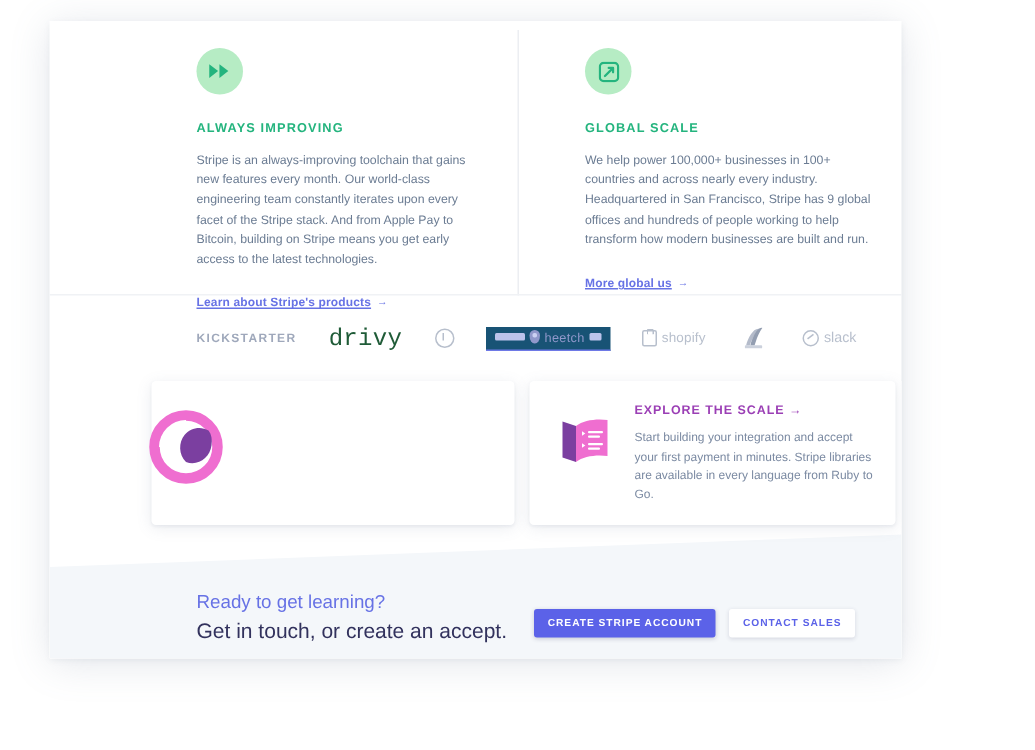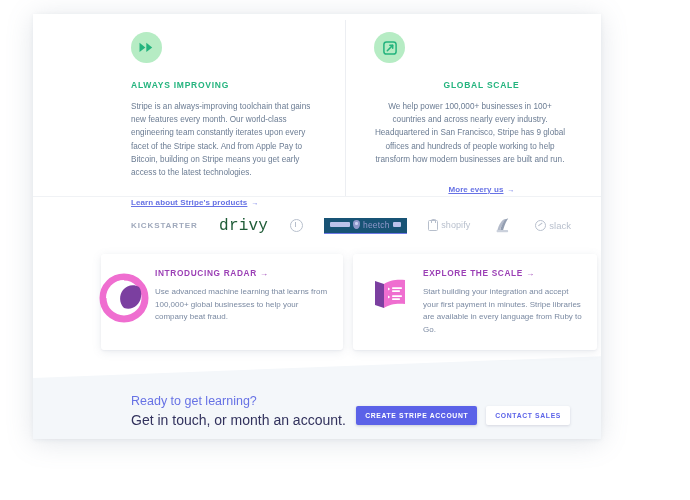--- a/index.html
+++ b/index.html
@@ -40,21 +40,21 @@
     width: 630px;
     height: 183px;
   }
 
   .feature-col {
     position: absolute;
     top: 18px;
     width: 215px;
   }
   .feature-col.left  { left: 98px; }
-  .feature-col.right { left: 341px; text-align: center; }
+  .feature-col.right { left: 357px; }
 
   .col-divider {
     position: absolute;
     left: 312px;
     top: 6px;
     width: 1px;
     height: 177px;
     background: #eceef2;
   }
 
@@ -373,21 +373,21 @@
       <div class="feature-col right">
         <div class="icon-circle">
           <svg width="14" height="14" viewBox="0 0 14 14" aria-hidden="true">
             <rect x="0.9" y="0.9" width="12.2" height="12.2" rx="2.6" fill="none" stroke="#24b47e" stroke-width="1.5"></rect>
             <path d="M4.3 9.7 L9.6 4.4" stroke="#24b47e" stroke-width="1.5" stroke-linecap="round"></path>
             <path d="M9.7 4.3 L9.7 7.2 M9.7 4.3 L6.8 4.3" stroke="#24b47e" stroke-width="1.5" stroke-linecap="round"></path>
           </svg>
         </div>
         <div class="feature-title">GLOBAL SCALE</div>
         <div class="feature-body">We help power 100,000+ businesses in 100+ countries and across nearly every industry. Headquartered in San Francisco, Stripe has 9 global offices and hundreds of people working to help transform how modern businesses are built and run.</div>
-        <a class="feature-link" href="#"><span>More every us</span><span class="arr">→</span></a>
+        <a class="feature-link" href="#"><span>More global us</span><span class="arr">→</span></a>
       </div>
     </div>
 
     <div class="hrule"></div>
 
     <div class="logos">
       <div class="logo-inner">
         <div class="logo logo-kickstarter">KICKSTARTER</div>
         <div class="logo logo-drivy">drivy</div>
         <div class="logo">
@@ -422,24 +422,20 @@
 
       <div class="promo-card radar">
         <div class="promo-inner">
           <div class="promo-art">
             <svg width="52" height="52" viewBox="0 0 52 52" aria-hidden="true">
               <circle cx="26" cy="26" r="21" fill="none" stroke="#ef6ed0" stroke-width="7"></circle>
               <path d="M26 8 A18 18 0 0 0 8 26 L26 26 Z" fill="#ffffff"></path>
               <path d="M41 15 C36 12 29 13 25 18 C21 23 21 31 26 36 C34 39 42 33 43 25 C43.6 21 43 17.5 41 15 Z" fill="#7b3fa0"></path>
               <path d="M41.5 14.5 L22 30" stroke="#ffffff" stroke-width="0"></path>
             </svg>
-          </div>
-          <div class="promo-text">
-            <div class="promo-title"><span>INTRODUCING RADAR</span><span class="arr">→</span></div>
-            <div class="promo-body">Use advanced machine learning that learns from 100,000+ global businesses to help your company beat fraud.</div>
           </div>
         </div>
       </div>
 
       <div class="promo-card docs">
         <div class="promo-inner">
           <div class="promo-art">
             <svg width="42" height="42" viewBox="0 0 42 42" aria-hidden="true">
               <path d="M4 9 L13 12 L13 36 L4 33 Z" fill="#7b3fa0"></path>
               <path d="M13 12 C18 8 27 7 34 8 L34 32 C27 31 18 32 13 36 Z" fill="#ef6ed0"></path>
@@ -454,21 +450,21 @@
           <div class="promo-text">
             <div class="promo-title"><span>EXPLORE THE SCALE</span><span class="arr">→</span></div>
             <div class="promo-body">Start building your integration and accept your first payment in minutes. Stripe libraries are available in every language from Ruby to Go.</div>
           </div>
         </div>
       </div>
 
       <div class="cta">
         <div class="cta-copy">
           <div class="cta-eyebrow">Ready to get learning?</div>
-          <div class="cta-head">Get in touch, or month an account.</div>
+          <div class="cta-head">Get in touch, or create an accept.</div>
         </div>
         <div class="cta-actions">
           <div class="btn btn-primary">CREATE STRIPE ACCOUNT</div>
           <div class="btn btn-secondary">CONTACT SALES</div>
         </div>
       </div>
     </div>
 
   </div>
 </div>

